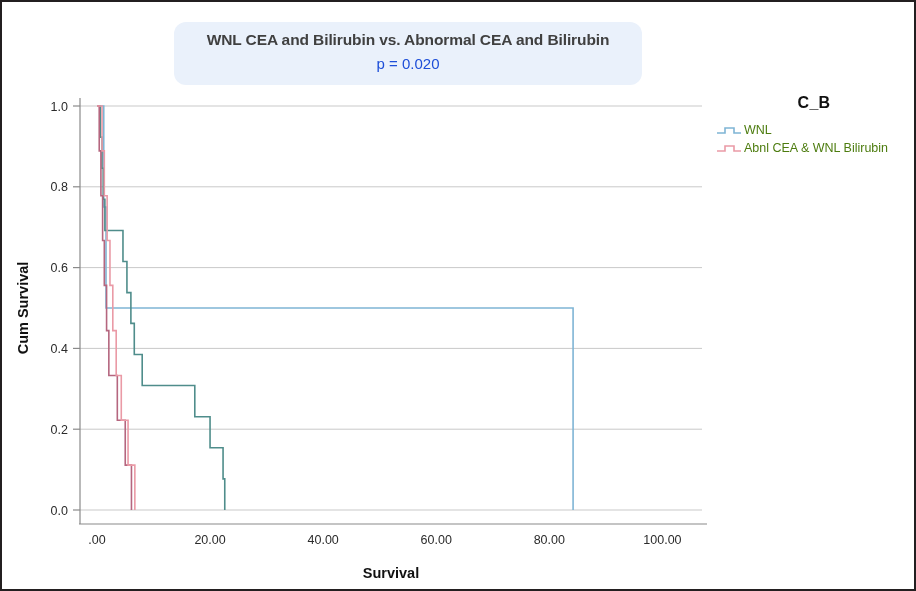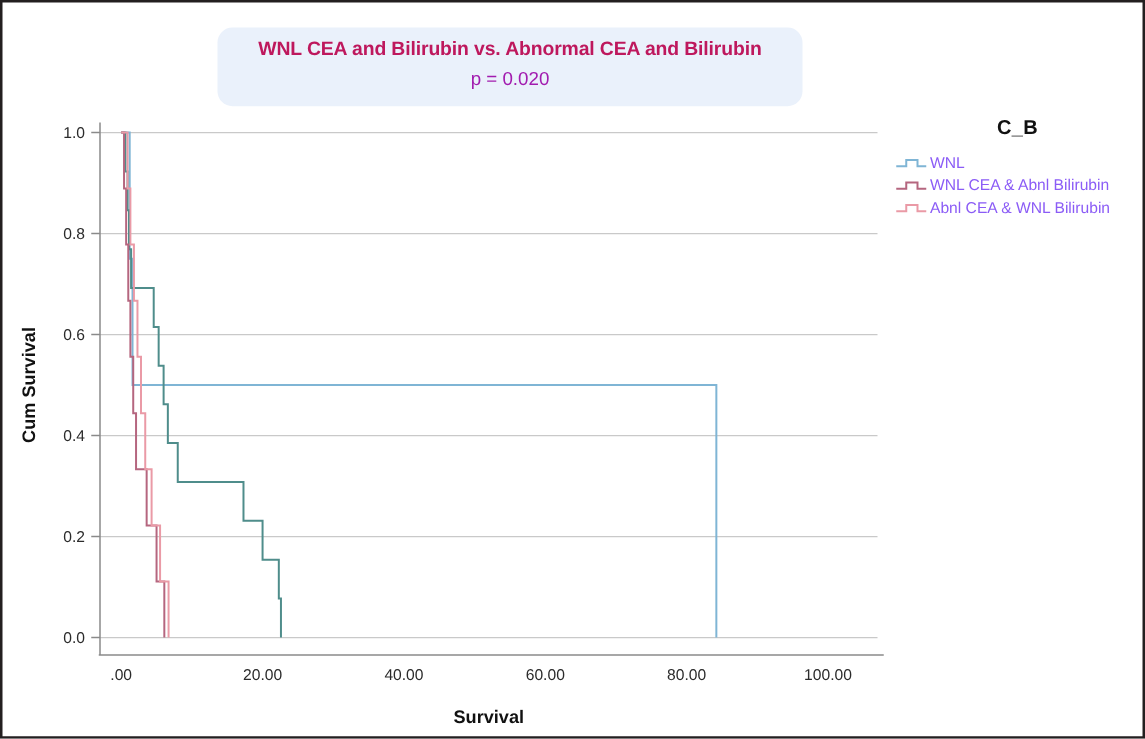--- a/index.html
+++ b/index.html
@@ -26,27 +26,27 @@
     width: 468px;
     padding: 9px 10px 12px 10px;
     box-sizing: border-box;
     background: #eaf1fb;
     border-radius: 12px;
     text-align: center;
   }
   #title-main {
     font-size: 15.5px;
     font-weight: bold;
-    color: #be185d;
+    color: #404040;
     letter-spacing: -0.1px;
     line-height: 1.2;
   }
   #title-sub {
     font-size: 15px;
-    color: #a21caf;
+    color: #1d4ed8;
     margin-top: 5px;
     line-height: 1.2;
   }
   #plot-svg {
     position: absolute;
     left: 0;
     top: 0;
   }
   .axis-title {
     font-size: 14.5px;
@@ -96,21 +96,21 @@
     margin-bottom: 1px;
   }
   .legend-swatch {
     width: 26px;
     height: 11px;
     flex: 0 0 26px;
     margin-right: 2px;
   }
   .legend-label {
     font-size: 12.5px;
-    color: #8b5cf6;
+    color: #4d7c0f;
     white-space: nowrap;
     line-height: 1;
   }
 </style>
 </head>
 <body>
 
 <div id="figure">
 
   <div id="title-box">
@@ -157,26 +157,20 @@
     <div id="legend-title">C_B</div>
     <div id="legend-rows">
         <div class="legend-row">
           <svg class="legend-swatch" viewBox="0 0 26 11">
             <path d="M1 8 H9 V3 H18 V8 H25" fill="none" stroke="#7fb5d5" stroke-width="1.6"></path>
           </svg>
           <span class="legend-label">WNL</span>
         </div>
         <div class="legend-row">
           <svg class="legend-swatch" viewBox="0 0 26 11">
-            <path d="M1 8 H9 V3 H18 V8 H25" fill="none" stroke="#b5667f" stroke-width="1.6"></path>
-          </svg>
-          <span class="legend-label">WNL CEA &amp; Abnl Bilirubin</span>
-        </div>
-        <div class="legend-row">
-          <svg class="legend-swatch" viewBox="0 0 26 11">
             <path d="M1 8 H9 V3 H18 V8 H25" fill="none" stroke="#ea9aa6" stroke-width="1.6"></path>
           </svg>
           <span class="legend-label">Abnl CEA &amp; WNL Bilirubin</span>
         </div>
       </div>
   </div>
 
 </div>
 
 </body></html>

